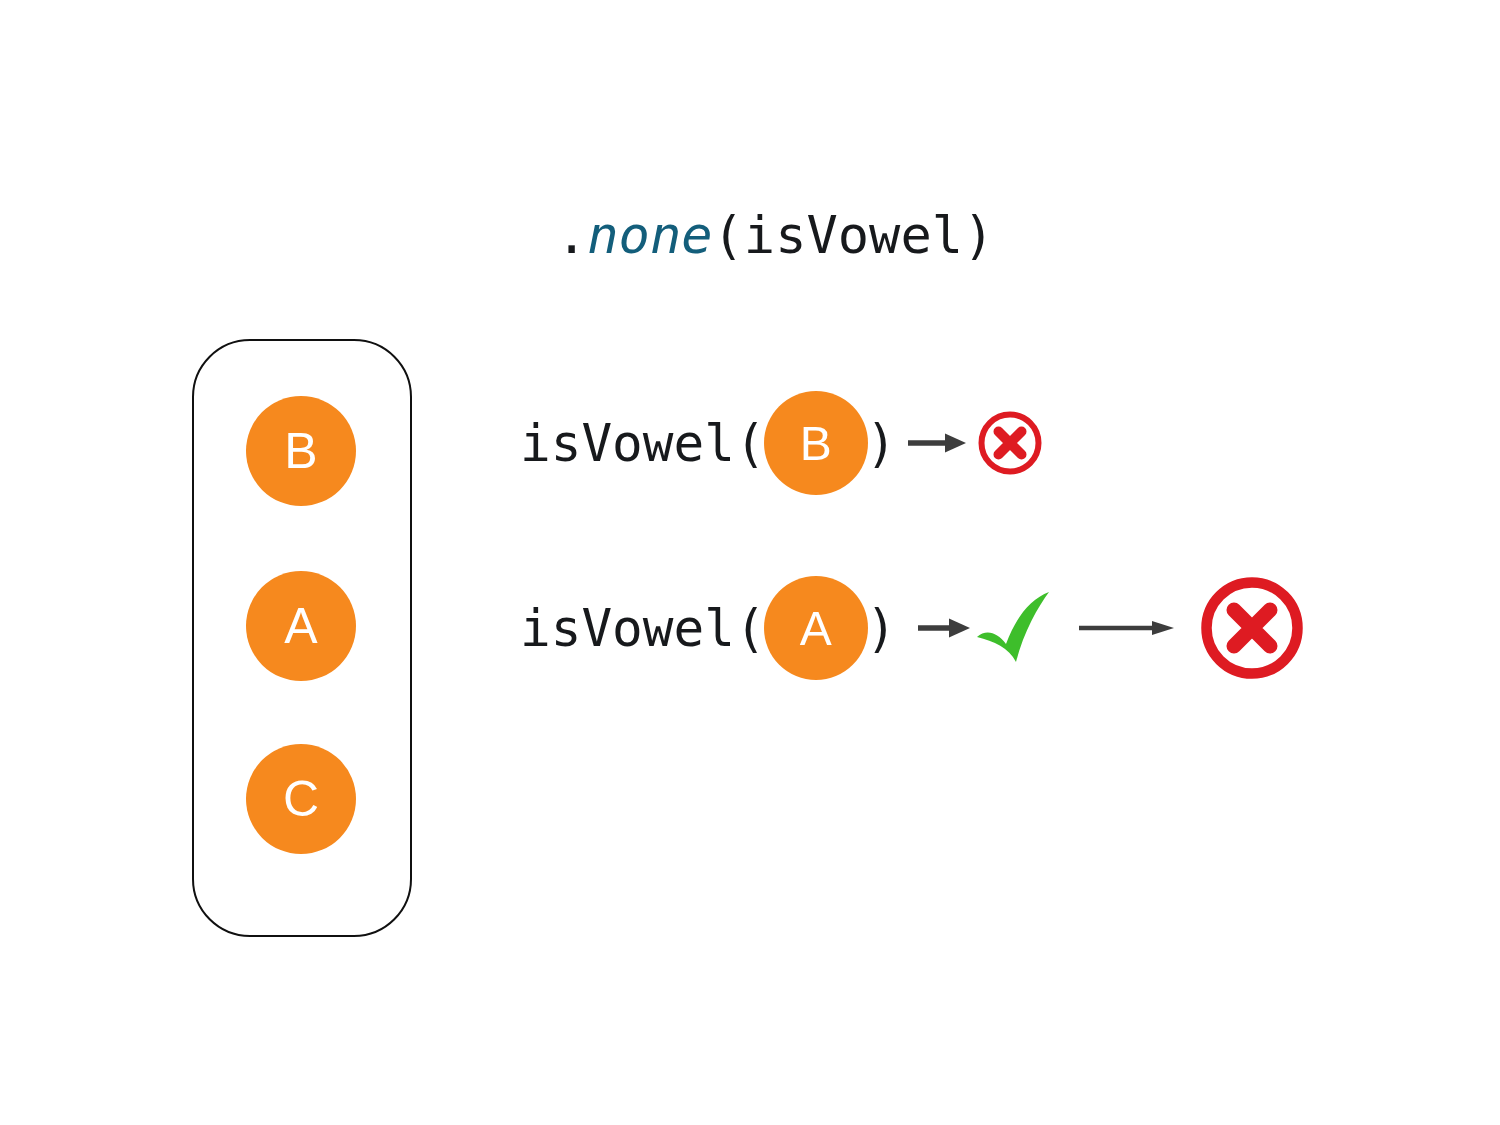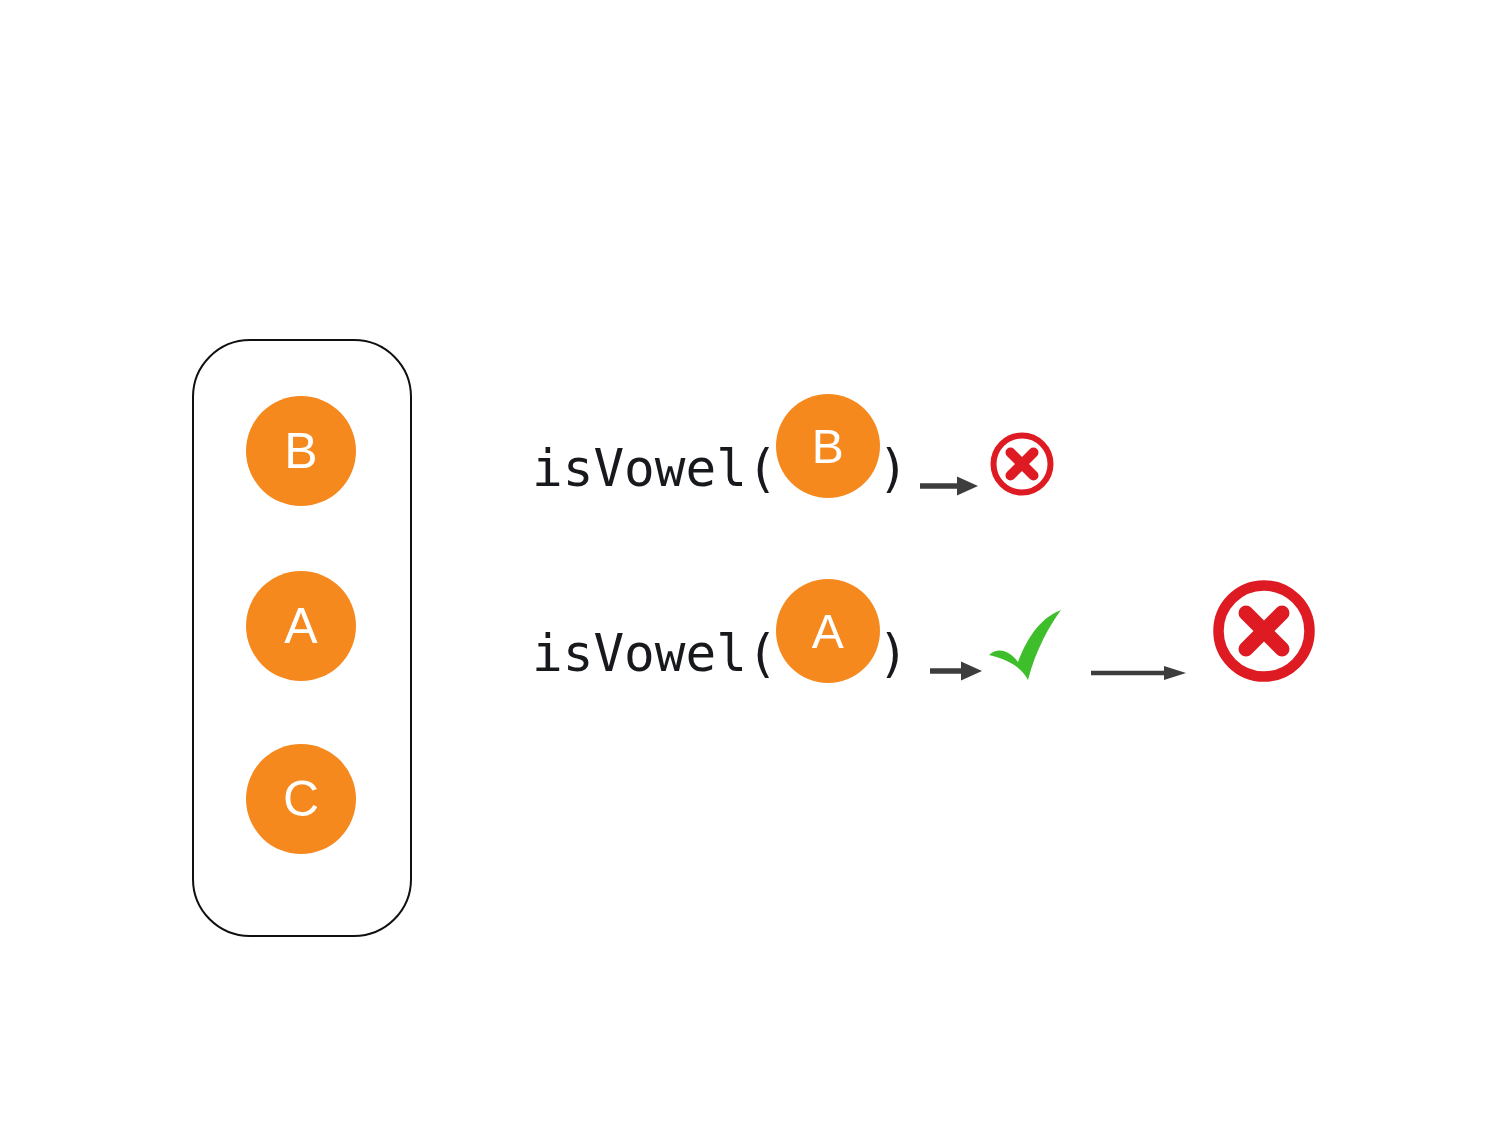--- a/index.html
+++ b/index.html
@@ -52,24 +52,24 @@
     font-size: 50px;
     font-weight: 400;
   }
   .pos-0 { top: 55px; }
   .pos-1 { top: 230px; }
   .pos-2 { top: 403px; }
 
   
   .row {
     position: absolute;
-    left: 532px;
+    left: 520px;
     height: 110px;
     display: flex;
-    align-items: flex-end;
+    align-items: center;
     white-space: nowrap;
   }
   .row-1 { top: 388px; }
   .row-2 { top: 573px; }
   .code {
     font-family: "DejaVu Sans Mono", monospace;
     font-size: 51px;
     font-weight: 500;
     color: #17191C;
   }
@@ -94,20 +94,21 @@
   .arrow-short-2 { margin-left: 22px; }
   .check         { margin-left: 4px; }
   .arrow-long    { margin-left: 27px; }
   .cross-big     { margin-left: 26px; }
 </style>
 </head>
 <body>
 
 <div class="canvas">
 
+  <div class="title"><span>.</span><span class="method">none</span><span>(isVowel)</span></div>
 
   <div class="collection">
     <div class="big-circle pos-0">
       <span>B</span>
     </div>
     <div class="big-circle pos-1">
       <span>A</span>
     </div>
     <div class="big-circle pos-2">
       <span>C</span>

